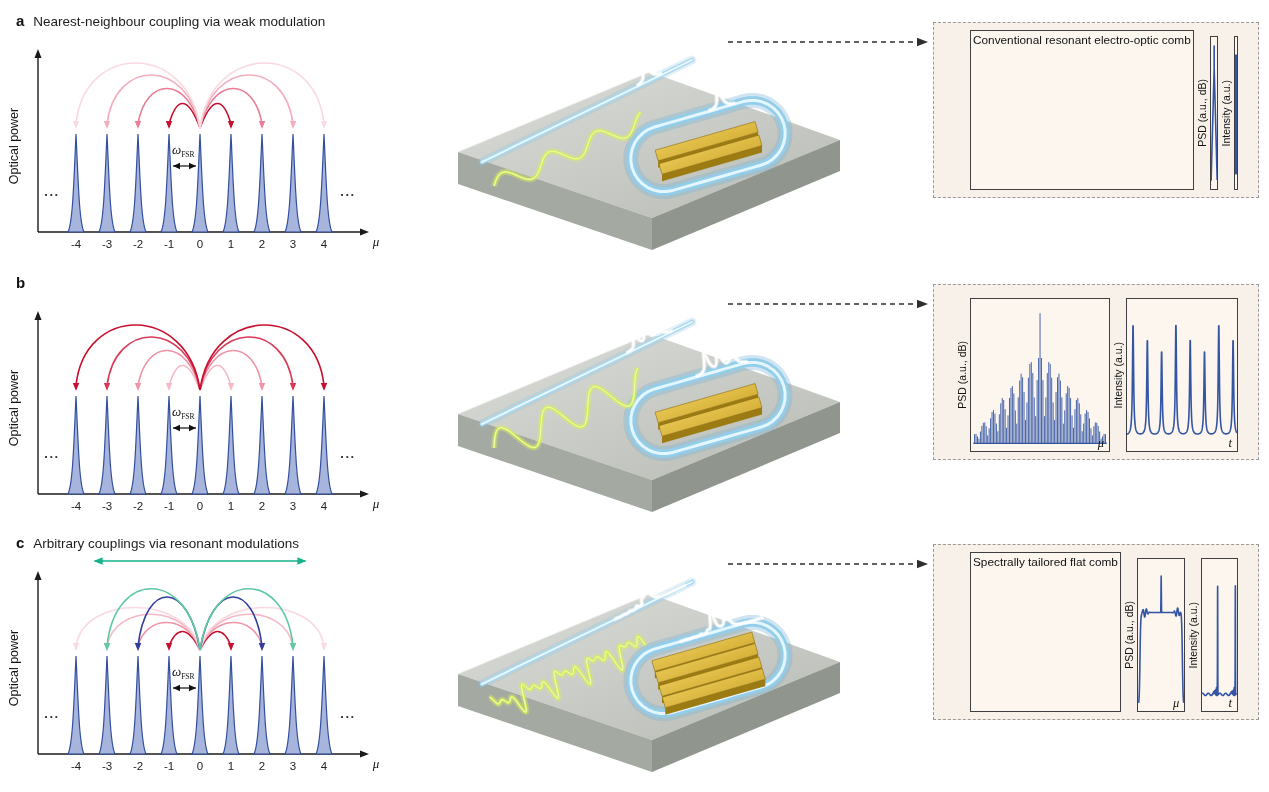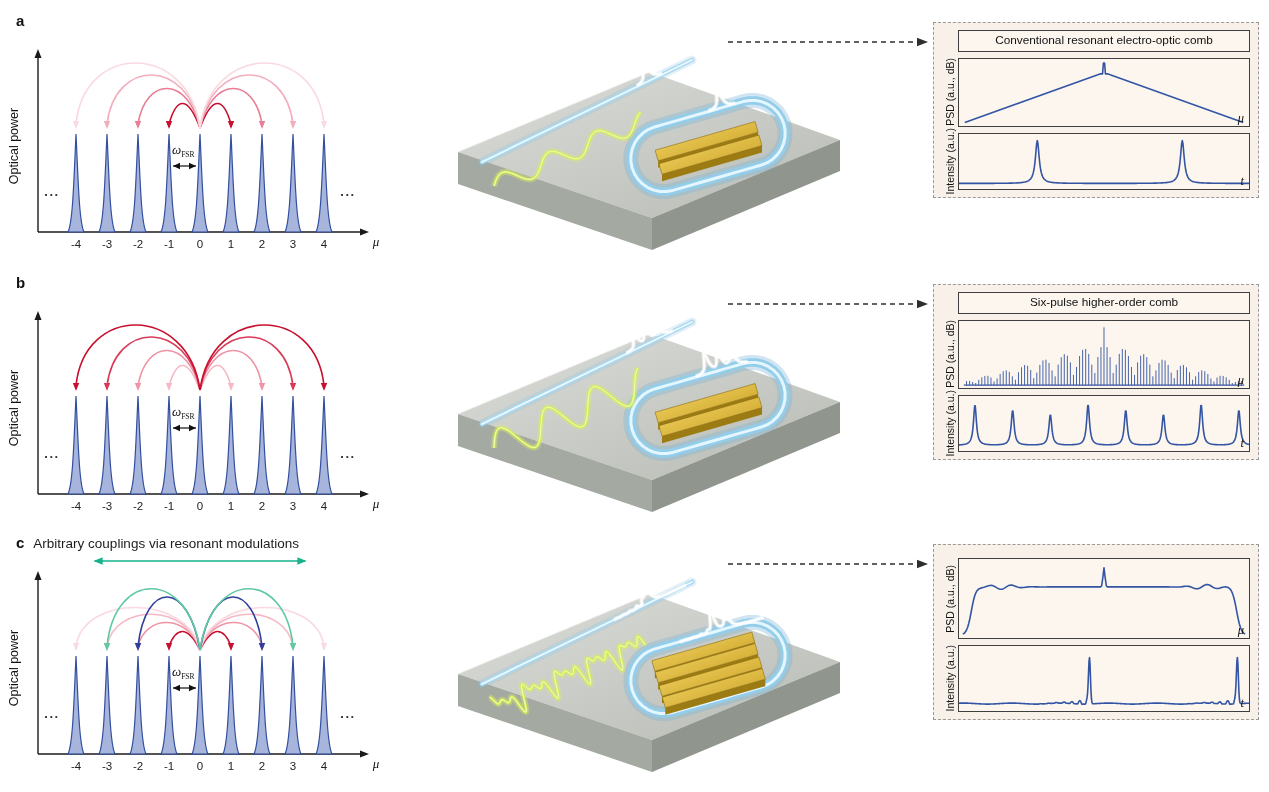--- a/index.html
+++ b/index.html
@@ -8,42 +8,43 @@
         font-family:"Liberation Sans",sans-serif;color:#111}
   .row{position:absolute;left:0;width:1269px;height:258px}
   #row-0{top:6px}#row-1{top:268px}#row-2{top:528px}
   .panel-head{position:absolute;left:16px;top:6px;display:flex;gap:9px;align-items:baseline}
   .panel-letter{font-weight:bold;font-size:15px}
   .panel-title{font-size:13.5px;color:#1c1c1c}
   svg.comb{position:absolute;left:4px;top:28px;width:380px;height:224px}
   svg.chip{position:absolute;left:430px;top:2px;width:440px;height:254px}
   svg.flow{position:absolute;left:726px;top:28px;width:205px;height:16px}
   .output-panel{position:absolute;left:933px;top:16px;width:326px;height:176px;
-      border:1.5px dashed #9a9a9a;background:#f8f1ea;padding:7px 8px;
-      display:flex;flex-direction:column}
+      border:1.5px dashed #9a9a9a;background:#f8f1ea;padding:7px 20px;
+      display:flex;flex-direction:row}
   .otitle{margin-left:16px;border:1.1px solid #3f3f3f;background:#fcf6ef;font-size:11.8px;
       text-align:center;padding:3px 2px;line-height:1.15;color:#111}
   .plot-row{display:flex;margin-top:6px;min-height:0}
   .psd-row{flex:1.22}
   .int-row{flex:1}
   .ylab-col{width:16px;display:flex;align-items:center;justify-content:center}
   .ylab{writing-mode:vertical-rl;transform:rotate(180deg);font-size:10.5px;color:#111;white-space:nowrap}
   .pbox{flex:1;position:relative;border:1.1px solid #3f3f3f;background:#fcf6ef;overflow:hidden}
   .pbox svg{position:absolute;inset:0;width:100%;height:100%}
   .xlab{position:absolute;right:5px;bottom:2px;font-family:"Liberation Serif",serif;
       font-style:italic;font-size:12.5px;color:#111;line-height:1}
 </style>
 </head>
 <body>
 
 <div class="page">
 
   <section class="row" id="row-0">
     <div class="panel-head">
       <span class="panel-letter">a</span>
+      <span class="panel-title">Nearest-neighbour coupling via weak modulation</span>
     </div>
     <svg class="comb" viewBox="0 0 380 224">
         <path d="M34,198 L34,20" stroke="#1a1a1a" stroke-width="1.4" fill="none"></path>
         <path d="M30.5,24 L37.5,24 L34,15 Z" fill="#1a1a1a"></path>
         <path d="M34,198 L360,198" stroke="#1a1a1a" stroke-width="1.4" fill="none"></path>
         <path d="M356,194.5 L356,201.5 L365,198 Z" fill="#1a1a1a"></path>
         <text x="14" y="112" font-size="12.5" fill="#111" text-anchor="middle" transform="rotate(-90 14 112)">Optical power</text>
         <text x="372" y="212" font-size="13" fill="#111" text-anchor="middle" font-family="&quot;Liberation Serif&quot;,serif" font-style="italic">μ</text>
         <path d="M64,198 C 69,188 70,142 72,100 C 74,142 75,188 80,198 Z" fill="#9dacd8" fill-opacity="0.9" stroke="#33509f" stroke-width="1.2"></path>
         <text x="72" y="214" font-size="11.5" fill="#222" text-anchor="middle">-4</text>
@@ -233,21 +234,20 @@
         <path d="M196.32,83.15 L196.92,82.79 L197.52,82.42 L198.11,82.04 L198.70,81.65 L199.28,81.25 L199.86,80.83 L200.42,80.38 L200.96,79.90 L201.49,79.38 L201.99,78.80 L202.45,78.15 L202.85,77.38 L203.19,76.46 L203.41,75.32 L203.46,73.83 L203.28,71.84 L202.76,69.19 L201.92,65.85 L201.06,62.48 L200.99,60.73 L202.25,61.72 L204.29,64.32 L206.32,66.89 L208.00,68.76 L209.35,69.92 L210.44,70.56 L211.33,70.81 L212.09,70.76 L212.72,70.45 L213.22,69.89 L213.58,69.03 L213.77,67.81 L213.70,66.07 L213.30,63.65 L212.55,60.50 L211.70,57.14 L211.50,55.14 L212.62,55.82 L214.63,58.38 L216.72,61.07 L218.48,63.09 L219.89,64.40 L221.03,65.14 L221.98,65.48 L222.77,65.51 L223.43,65.28 L223.98,64.79 L224.38,64.03 L224.61,62.90 L224.61,61.29 L224.29,59.02 L223.61,56.02 L222.76,52.68 L222.45,50.43 L223.41,50.81 L225.40,53.30 L227.56,56.15 L229.43,58.40 L230.96,59.95 L232.23,60.95 L233.31,61.57 L234.26,61.94 L235.13,62.13 L235.94,62.20 L236.71,62.18 L237.46,62.10 L238.18,61.98 L238.88,61.83 L239.57,61.65 L240.25,61.44 L240.92,61.22 L241.59,60.99 L242.25,60.75 L242.90,60.50" stroke="rgba(255,255,255,0.55)" stroke-width="4.2" fill="none"></path>
         <path d="M196.32,83.15 L196.92,82.79 L197.52,82.42 L198.11,82.04 L198.70,81.65 L199.28,81.25 L199.86,80.83 L200.42,80.38 L200.96,79.90 L201.49,79.38 L201.99,78.80 L202.45,78.15 L202.85,77.38 L203.19,76.46 L203.41,75.32 L203.46,73.83 L203.28,71.84 L202.76,69.19 L201.92,65.85 L201.06,62.48 L200.99,60.73 L202.25,61.72 L204.29,64.32 L206.32,66.89 L208.00,68.76 L209.35,69.92 L210.44,70.56 L211.33,70.81 L212.09,70.76 L212.72,70.45 L213.22,69.89 L213.58,69.03 L213.77,67.81 L213.70,66.07 L213.30,63.65 L212.55,60.50 L211.70,57.14 L211.50,55.14 L212.62,55.82 L214.63,58.38 L216.72,61.07 L218.48,63.09 L219.89,64.40 L221.03,65.14 L221.98,65.48 L222.77,65.51 L223.43,65.28 L223.98,64.79 L224.38,64.03 L224.61,62.90 L224.61,61.29 L224.29,59.02 L223.61,56.02 L222.76,52.68 L222.45,50.43 L223.41,50.81 L225.40,53.30 L227.56,56.15 L229.43,58.40 L230.96,59.95 L232.23,60.95 L233.31,61.57 L234.26,61.94 L235.13,62.13 L235.94,62.20 L236.71,62.18 L237.46,62.10 L238.18,61.98 L238.88,61.83 L239.57,61.65 L240.25,61.44 L240.92,61.22 L241.59,60.99 L242.25,60.75 L242.90,60.50" stroke="#ffffff" stroke-width="1.9" fill="none"></path>
         <path d="M265.80,106.34 L266.45,106.08 L267.10,105.80 L267.75,105.52 L268.39,105.22 L269.03,104.90 L269.66,104.56 L270.28,104.19 L270.89,103.78 L271.49,103.31 L272.06,102.78 L272.61,102.15 L273.12,101.38 L273.57,100.42 L273.94,99.18 L274.20,97.54 L274.29,95.31 L274.16,92.32 L273.83,88.62 L273.52,84.99 L273.74,83.23 L274.82,84.46 L276.43,87.55 L278.06,90.70 L279.49,93.12 L280.69,94.76 L281.71,95.80 L282.61,96.38 L283.41,96.63 L284.13,96.61 L284.78,96.34 L285.36,95.83 L285.86,95.02 L286.24,93.83 L286.48,92.12 L286.52,89.73 L286.33,86.52 L285.99,82.79 L285.86,79.80 L286.47,79.38 L287.87,81.72 L289.56,85.06 L291.13,88.00 L292.46,90.12 L293.59,91.52 L294.57,92.39 L295.43,92.86 L296.21,93.03 L296.91,92.94 L297.55,92.62 L298.11,92.02 L298.57,91.11 L298.91,89.76 L299.09,87.83 L299.05,85.14 L298.78,81.68 L298.49,78.11 L298.64,76.11 L299.65,77.08 L301.26,80.18 L302.96,83.56 L304.47,86.28 L305.75,88.22 L306.86,89.55 L307.85,90.45 L308.75,91.06 L309.60,91.46 L310.40,91.73 L311.17,91.89 L311.93,91.97 L312.67,92.01 L313.39,92.00 L314.11,91.96 L314.82,91.89 L315.52,91.81 L316.22,91.71 L316.92,91.59 L317.61,91.47" stroke="rgba(255,255,255,0.55)" stroke-width="4.2" fill="none"></path>
         <path d="M265.80,106.34 L266.45,106.08 L267.10,105.80 L267.75,105.52 L268.39,105.22 L269.03,104.90 L269.66,104.56 L270.28,104.19 L270.89,103.78 L271.49,103.31 L272.06,102.78 L272.61,102.15 L273.12,101.38 L273.57,100.42 L273.94,99.18 L274.20,97.54 L274.29,95.31 L274.16,92.32 L273.83,88.62 L273.52,84.99 L273.74,83.23 L274.82,84.46 L276.43,87.55 L278.06,90.70 L279.49,93.12 L280.69,94.76 L281.71,95.80 L282.61,96.38 L283.41,96.63 L284.13,96.61 L284.78,96.34 L285.36,95.83 L285.86,95.02 L286.24,93.83 L286.48,92.12 L286.52,89.73 L286.33,86.52 L285.99,82.79 L285.86,79.80 L286.47,79.38 L287.87,81.72 L289.56,85.06 L291.13,88.00 L292.46,90.12 L293.59,91.52 L294.57,92.39 L295.43,92.86 L296.21,93.03 L296.91,92.94 L297.55,92.62 L298.11,92.02 L298.57,91.11 L298.91,89.76 L299.09,87.83 L299.05,85.14 L298.78,81.68 L298.49,78.11 L298.64,76.11 L299.65,77.08 L301.26,80.18 L302.96,83.56 L304.47,86.28 L305.75,88.22 L306.86,89.55 L307.85,90.45 L308.75,91.06 L309.60,91.46 L310.40,91.73 L311.17,91.89 L311.93,91.97 L312.67,92.01 L313.39,92.00 L314.11,91.96 L314.82,91.89 L315.52,91.81 L316.22,91.71 L316.92,91.59 L317.61,91.47" stroke="#ffffff" stroke-width="1.9" fill="none"></path>
       </svg>
     <svg class="flow" viewBox="0 0 205 16">
         <path d="M2,8 L191,8" stroke="#2e2e2e" stroke-width="1.3" fill="none" stroke-dasharray="5 4"></path>
         <path d="M191,3.8 L202,8 L191,12.2 Z" fill="#2e2e2e"></path>
       </svg>
     <div class="output-panel">
-      <div class="otitle">Six-pulse higher-order comb</div>
       <div class="plot-row psd-row">
         <div class="ylab-col">
           <span class="ylab">PSD (a.u., dB)</span>
         </div>
         <div class="pbox">
           <svg class="psd" preserveAspectRatio="none" viewBox="0 0 300 100">
               <path d="M5,95 L295,95" stroke="#3355a4" stroke-width="1.1" fill="none" vector-effect="non-scaling-stroke"></path>
               <path d="M7.799999999999983,95 L7.799999999999983,88.9" stroke="#3355a4" stroke-width="0.9" fill="none" vector-effect="non-scaling-stroke"></path>
               <path d="M10.95999999999998,95 L10.95999999999998,88.8" stroke="#3355a4" stroke-width="0.9" fill="none" vector-effect="non-scaling-stroke"></path>
               <path d="M14.120000000000005,95 L14.120000000000005,90.4" stroke="#3355a4" stroke-width="0.9" fill="none" vector-effect="non-scaling-stroke"></path>
@@ -456,20 +456,21 @@
         <path d="M183.98,89.79 L184.61,89.48 L185.20,89.11 L185.80,88.74 L186.42,88.40 L187.05,88.11 L187.72,87.87 L188.37,87.63 L189.00,87.32 L189.63,87.01 L190.26,86.70 L190.88,86.38 L191.51,86.07 L192.08,85.64 L192.64,85.19 L193.23,84.80 L193.86,84.51 L194.55,84.33 L195.27,84.19 L195.89,83.88 L196.52,83.56 L197.14,83.25 L197.77,82.93 L198.39,82.61 L198.92,82.11 L199.38,81.46 L199.90,80.92 L200.52,80.60 L201.26,80.51 L202.09,80.62 L202.73,80.34 L203.35,80.00 L203.96,79.67 L204.58,79.33 L205.19,78.98 L205.68,78.40 L205.92,77.29 L206.26,76.39 L206.80,75.90 L207.60,75.93 L208.61,76.41 L209.35,76.34 L209.92,75.91 L210.47,75.45 L211.01,74.96 L211.53,74.42 L211.96,73.70 L211.60,71.35 L211.35,69.25 L211.45,67.85 L212.01,67.39 L212.96,67.74 L213.47,67.19 L213.11,64.85 L212.42,61.83 L211.44,58.21 L210.50,54.67 L210.31,52.68 L211.41,53.35 L213.48,56.00 L215.76,59.09 L217.80,61.70 L219.51,63.61 L220.93,64.93 L222.14,65.81 L223.19,66.38 L224.14,66.73 L225.01,66.92 L225.83,67.01 L226.61,67.01 L227.36,66.94 L228.08,66.84 L228.79,66.69 L229.48,66.52 L230.17,66.33 L230.85,66.12 L231.51,65.89 L232.18,65.66 L232.84,65.41 L233.49,65.16 L234.14,64.90 L234.79,64.64 L235.44,64.37 L236.09,64.09 L236.73,63.81 L237.37,63.53 L238.01,63.25 L238.65,62.97 L239.29,62.68 L239.93,62.39 L240.57,62.10 L241.20,61.81 L241.84,61.52 L242.48,61.22 L243.11,60.93 L243.75,60.63 L244.38,60.34 L245.01,60.04 L245.65,59.74 L246.28,59.44 L246.91,59.15 L247.55,58.85 L248.18,58.55 L248.81,58.25 L249.44,57.95 L250.08,57.65 L250.71,57.34 L251.34,57.04 L251.97,56.74 L252.60,56.44 L253.23,56.14 L253.87,55.84 L254.50,55.53 L255.13,55.23 L255.76,54.93" stroke="rgba(255,255,255,0.55)" stroke-width="4.2" fill="none"></path>
         <path d="M183.98,89.79 L184.61,89.48 L185.20,89.11 L185.80,88.74 L186.42,88.40 L187.05,88.11 L187.72,87.87 L188.37,87.63 L189.00,87.32 L189.63,87.01 L190.26,86.70 L190.88,86.38 L191.51,86.07 L192.08,85.64 L192.64,85.19 L193.23,84.80 L193.86,84.51 L194.55,84.33 L195.27,84.19 L195.89,83.88 L196.52,83.56 L197.14,83.25 L197.77,82.93 L198.39,82.61 L198.92,82.11 L199.38,81.46 L199.90,80.92 L200.52,80.60 L201.26,80.51 L202.09,80.62 L202.73,80.34 L203.35,80.00 L203.96,79.67 L204.58,79.33 L205.19,78.98 L205.68,78.40 L205.92,77.29 L206.26,76.39 L206.80,75.90 L207.60,75.93 L208.61,76.41 L209.35,76.34 L209.92,75.91 L210.47,75.45 L211.01,74.96 L211.53,74.42 L211.96,73.70 L211.60,71.35 L211.35,69.25 L211.45,67.85 L212.01,67.39 L212.96,67.74 L213.47,67.19 L213.11,64.85 L212.42,61.83 L211.44,58.21 L210.50,54.67 L210.31,52.68 L211.41,53.35 L213.48,56.00 L215.76,59.09 L217.80,61.70 L219.51,63.61 L220.93,64.93 L222.14,65.81 L223.19,66.38 L224.14,66.73 L225.01,66.92 L225.83,67.01 L226.61,67.01 L227.36,66.94 L228.08,66.84 L228.79,66.69 L229.48,66.52 L230.17,66.33 L230.85,66.12 L231.51,65.89 L232.18,65.66 L232.84,65.41 L233.49,65.16 L234.14,64.90 L234.79,64.64 L235.44,64.37 L236.09,64.09 L236.73,63.81 L237.37,63.53 L238.01,63.25 L238.65,62.97 L239.29,62.68 L239.93,62.39 L240.57,62.10 L241.20,61.81 L241.84,61.52 L242.48,61.22 L243.11,60.93 L243.75,60.63 L244.38,60.34 L245.01,60.04 L245.65,59.74 L246.28,59.44 L246.91,59.15 L247.55,58.85 L248.18,58.55 L248.81,58.25 L249.44,57.95 L250.08,57.65 L250.71,57.34 L251.34,57.04 L251.97,56.74 L252.60,56.44 L253.23,56.14 L253.87,55.84 L254.50,55.53 L255.13,55.23 L255.76,54.93" stroke="#ffffff" stroke-width="1.9" fill="none"></path>
         <path d="M249.64,111.64 L250.32,111.48 L250.99,111.29 L251.66,111.09 L252.33,110.90 L253.01,110.70 L253.68,110.50 L254.34,110.29 L255.00,110.02 L255.65,109.77 L256.32,109.56 L257.00,109.40 L257.69,109.27 L258.38,109.10 L259.05,108.90 L259.72,108.70 L260.39,108.50 L261.06,108.30 L261.72,108.09 L262.35,107.74 L262.99,107.41 L263.64,107.16 L264.33,107.00 L265.04,106.94 L265.74,106.84 L266.40,106.63 L267.07,106.42 L267.74,106.20 L268.40,105.98 L269.07,105.75 L269.65,105.27 L270.23,104.75 L270.85,104.37 L271.53,104.19 L272.27,104.22 L273.02,104.30 L273.67,104.03 L274.32,103.75 L274.96,103.45 L275.59,103.12 L276.22,102.77 L276.72,101.97 L277.13,100.87 L277.60,99.97 L278.17,99.41 L278.84,99.21 L279.57,99.21 L279.97,98.06 L280.24,96.48 L280.35,94.32 L280.23,91.37 L279.91,87.71 L279.48,83.65 L279.38,80.77 L280.29,81.41 L281.90,84.48 L283.75,88.40 L285.64,92.44 L286.94,94.45 L287.94,95.37 L288.82,95.90 L289.62,96.16 L290.36,96.21 L291.05,96.07 L291.69,95.77 L292.28,95.29 L292.80,94.57 L293.24,93.56 L293.56,92.12 L293.70,90.07 L293.61,87.24 L293.32,83.67 L293.07,80.28 L293.44,79.00 L294.68,80.79 L296.36,84.11 L297.98,87.23 L299.37,89.55 L300.56,91.14 L301.59,92.20 L302.52,92.90 L303.38,93.36 L304.19,93.65 L304.97,93.83 L305.72,93.92 L306.46,93.96 L307.19,93.95 L307.90,93.90 L308.61,93.83 L309.31,93.74 L310.01,93.64 L310.71,93.52 L311.40,93.39 L312.09,93.25 L312.77,93.11 L313.46,92.96 L314.14,92.80 L314.82,92.64 L315.51,92.48 L316.19,92.31 L316.87,92.14 L317.55,91.97 L318.22,91.80 L318.90,91.63 L319.58,91.45 L320.26,91.27 L320.93,91.09 L321.61,90.91 L322.29,90.73 L322.96,90.55 L323.64,90.37 L324.31,90.18 L324.99,90.00 L325.66,89.81 L326.34,89.63 L327.01,89.44 L327.69,89.25 L328.36,89.07 L329.04,88.88 L329.71,88.69 L330.39,88.51 L331.06,88.32 L331.74,88.13 L332.41,87.94 L333.08,87.75 L333.76,87.56" stroke="rgba(255,255,255,0.55)" stroke-width="4.2" fill="none"></path>
         <path d="M249.64,111.64 L250.32,111.48 L250.99,111.29 L251.66,111.09 L252.33,110.90 L253.01,110.70 L253.68,110.50 L254.34,110.29 L255.00,110.02 L255.65,109.77 L256.32,109.56 L257.00,109.40 L257.69,109.27 L258.38,109.10 L259.05,108.90 L259.72,108.70 L260.39,108.50 L261.06,108.30 L261.72,108.09 L262.35,107.74 L262.99,107.41 L263.64,107.16 L264.33,107.00 L265.04,106.94 L265.74,106.84 L266.40,106.63 L267.07,106.42 L267.74,106.20 L268.40,105.98 L269.07,105.75 L269.65,105.27 L270.23,104.75 L270.85,104.37 L271.53,104.19 L272.27,104.22 L273.02,104.30 L273.67,104.03 L274.32,103.75 L274.96,103.45 L275.59,103.12 L276.22,102.77 L276.72,101.97 L277.13,100.87 L277.60,99.97 L278.17,99.41 L278.84,99.21 L279.57,99.21 L279.97,98.06 L280.24,96.48 L280.35,94.32 L280.23,91.37 L279.91,87.71 L279.48,83.65 L279.38,80.77 L280.29,81.41 L281.90,84.48 L283.75,88.40 L285.64,92.44 L286.94,94.45 L287.94,95.37 L288.82,95.90 L289.62,96.16 L290.36,96.21 L291.05,96.07 L291.69,95.77 L292.28,95.29 L292.80,94.57 L293.24,93.56 L293.56,92.12 L293.70,90.07 L293.61,87.24 L293.32,83.67 L293.07,80.28 L293.44,79.00 L294.68,80.79 L296.36,84.11 L297.98,87.23 L299.37,89.55 L300.56,91.14 L301.59,92.20 L302.52,92.90 L303.38,93.36 L304.19,93.65 L304.97,93.83 L305.72,93.92 L306.46,93.96 L307.19,93.95 L307.90,93.90 L308.61,93.83 L309.31,93.74 L310.01,93.64 L310.71,93.52 L311.40,93.39 L312.09,93.25 L312.77,93.11 L313.46,92.96 L314.14,92.80 L314.82,92.64 L315.51,92.48 L316.19,92.31 L316.87,92.14 L317.55,91.97 L318.22,91.80 L318.90,91.63 L319.58,91.45 L320.26,91.27 L320.93,91.09 L321.61,90.91 L322.29,90.73 L322.96,90.55 L323.64,90.37 L324.31,90.18 L324.99,90.00 L325.66,89.81 L326.34,89.63 L327.01,89.44 L327.69,89.25 L328.36,89.07 L329.04,88.88 L329.71,88.69 L330.39,88.51 L331.06,88.32 L331.74,88.13 L332.41,87.94 L333.08,87.75 L333.76,87.56" stroke="#ffffff" stroke-width="1.9" fill="none"></path>
       </svg>
     <svg class="flow" viewBox="0 0 205 16">
         <path d="M2,8 L191,8" stroke="#2e2e2e" stroke-width="1.3" fill="none" stroke-dasharray="5 4"></path>
         <path d="M191,3.8 L202,8 L191,12.2 Z" fill="#2e2e2e"></path>
       </svg>
     <div class="output-panel">
+      <div class="otitle">Spectrally tailored flat comb</div>
       <div class="plot-row psd-row">
         <div class="ylab-col">
           <span class="ylab">PSD (a.u., dB)</span>
         </div>
         <div class="pbox">
           <svg class="psd" preserveAspectRatio="none" viewBox="0 0 300 100">
               <path d="M4.00,94.60 L5.22,93.68 L6.43,92.20 L7.65,89.86 L8.87,86.33 L10.08,81.31 L11.30,74.77 L12.52,67.14 L13.73,59.31 L14.95,52.30 L16.17,46.73 L17.38,42.75 L18.60,40.11 L19.82,38.47 L21.03,37.47 L22.25,36.84 L23.47,36.40 L24.68,36.00 L25.90,35.58 L27.12,35.11 L28.33,34.60 L29.55,34.09 L30.77,33.65 L31.98,33.35 L33.20,33.27 L34.42,33.46 L35.63,33.91 L36.85,34.61 L38.07,35.48 L39.28,36.39 L40.50,37.23 L41.72,37.86 L42.93,38.19 L44.15,38.15 L45.37,37.75 L46.58,37.03 L47.80,36.12 L49.02,35.12 L50.23,34.20 L51.45,33.46 L52.67,33.00 L53.88,32.84 L55.10,32.99 L56.32,33.38 L57.53,33.93 L58.75,34.54 L59.97,35.12 L61.18,35.60 L62.40,35.93 L63.62,36.10 L64.83,36.11 L66.05,36.01 L67.27,35.84 L68.48,35.63 L69.70,35.43 L70.92,35.25 L72.13,35.13 L73.35,35.05 L74.57,35.02 L75.78,35.03 L77.00,35.05 L78.22,35.09 L79.43,35.13 L80.65,35.16 L81.87,35.19 L83.08,35.21 L84.30,35.21 L85.52,35.22 L86.73,35.22 L87.95,35.21 L89.17,35.21 L90.38,35.21 L91.60,35.20 L92.82,35.20 L94.03,35.20 L95.25,35.20 L96.47,35.20 L97.68,35.20 L98.90,35.20 L100.12,35.20 L101.33,35.20 L102.55,35.20 L103.77,35.20 L104.98,35.20 L106.20,35.20 L107.42,35.20 L108.63,35.20 L109.85,35.20 L111.07,35.20 L112.28,35.20 L113.50,35.20 L114.72,35.20 L115.93,35.20 L117.15,35.20 L118.37,35.20 L119.58,35.20 L120.80,35.20 L122.02,35.20 L123.23,35.20 L124.45,35.20 L125.67,35.20 L126.88,35.20 L128.10,35.20 L129.32,35.20 L130.53,35.20 L131.75,35.20 L132.97,35.20 L134.18,35.20 L135.40,35.20 L136.62,35.20 L137.83,35.20 L139.05,35.20 L140.27,35.20 L141.48,35.20 L142.70,35.20 L143.92,35.20 L145.13,35.20 L146.35,35.16 L147.57,33.79 L148.78,23.38 L150.00,11.20 L151.22,23.38 L152.43,33.79 L153.65,35.16 L154.87,35.20 L156.08,35.20 L157.30,35.20 L158.52,35.20 L159.73,35.20 L160.95,35.20 L162.17,35.20 L163.38,35.20 L164.60,35.20 L165.82,35.20 L167.03,35.20 L168.25,35.20 L169.47,35.20 L170.68,35.20 L171.90,35.20 L173.12,35.20 L174.33,35.20 L175.55,35.20 L176.77,35.20 L177.98,35.20 L179.20,35.20 L180.42,35.20 L181.63,35.20 L182.85,35.20 L184.07,35.20 L185.28,35.20 L186.50,35.20 L187.72,35.20 L188.93,35.20 L190.15,35.20 L191.37,35.20 L192.58,35.20 L193.80,35.20 L195.02,35.20 L196.23,35.20 L197.45,35.20 L198.67,35.20 L199.88,35.20 L201.10,35.20 L202.32,35.20 L203.53,35.20 L204.75,35.20 L205.97,35.20 L207.18,35.20 L208.40,35.20 L209.62,35.19 L210.83,35.19 L212.05,35.19 L213.27,35.18 L214.48,35.18 L215.70,35.19 L216.92,35.19 L218.13,35.21 L219.35,35.24 L220.57,35.27 L221.78,35.31 L223.00,35.35 L224.22,35.37 L225.43,35.38 L226.65,35.35 L227.87,35.27 L229.08,35.15 L230.30,34.97 L231.52,34.77 L232.73,34.56 L233.95,34.39 L235.17,34.29 L236.38,34.30 L237.60,34.47 L238.82,34.80 L240.03,35.28 L241.25,35.86 L242.47,36.47 L243.68,37.02 L244.90,37.41 L246.12,37.56 L247.33,37.40 L248.55,36.94 L249.77,36.20 L250.98,35.28 L252.20,34.28 L253.42,33.37 L254.63,32.65 L255.85,32.25 L257.07,32.21 L258.28,32.54 L259.50,33.17 L260.72,34.01 L261.93,34.92 L263.15,35.79 L264.37,36.49 L265.58,36.96 L266.80,37.15 L268.02,37.08 L269.23,36.81 L270.45,36.41 L271.67,35.96 L272.88,35.55 L274.10,35.25 L275.32,35.13 L276.53,35.23 L277.75,35.61 L278.97,36.35 L280.18,37.59 L281.40,39.51 L282.62,42.42 L283.83,46.62 L285.05,52.32 L286.27,59.40 L287.48,67.23 L288.70,74.84 L289.92,81.35 L291.13,86.35 L292.35,89.87 L293.57,92.20 L294.78,93.68 L296.00,94.60" stroke="#3355a4" stroke-width="1.6" fill="none" vector-effect="non-scaling-stroke" stroke-linejoin="round"></path>
             </svg>
           <span class="xlab">μ</span>
         </div>

